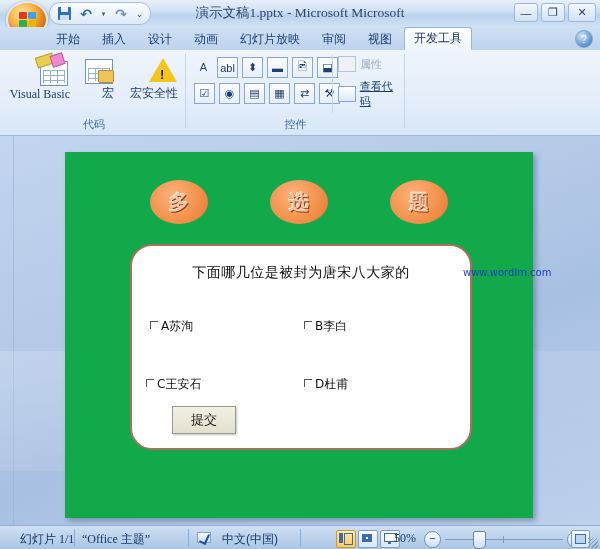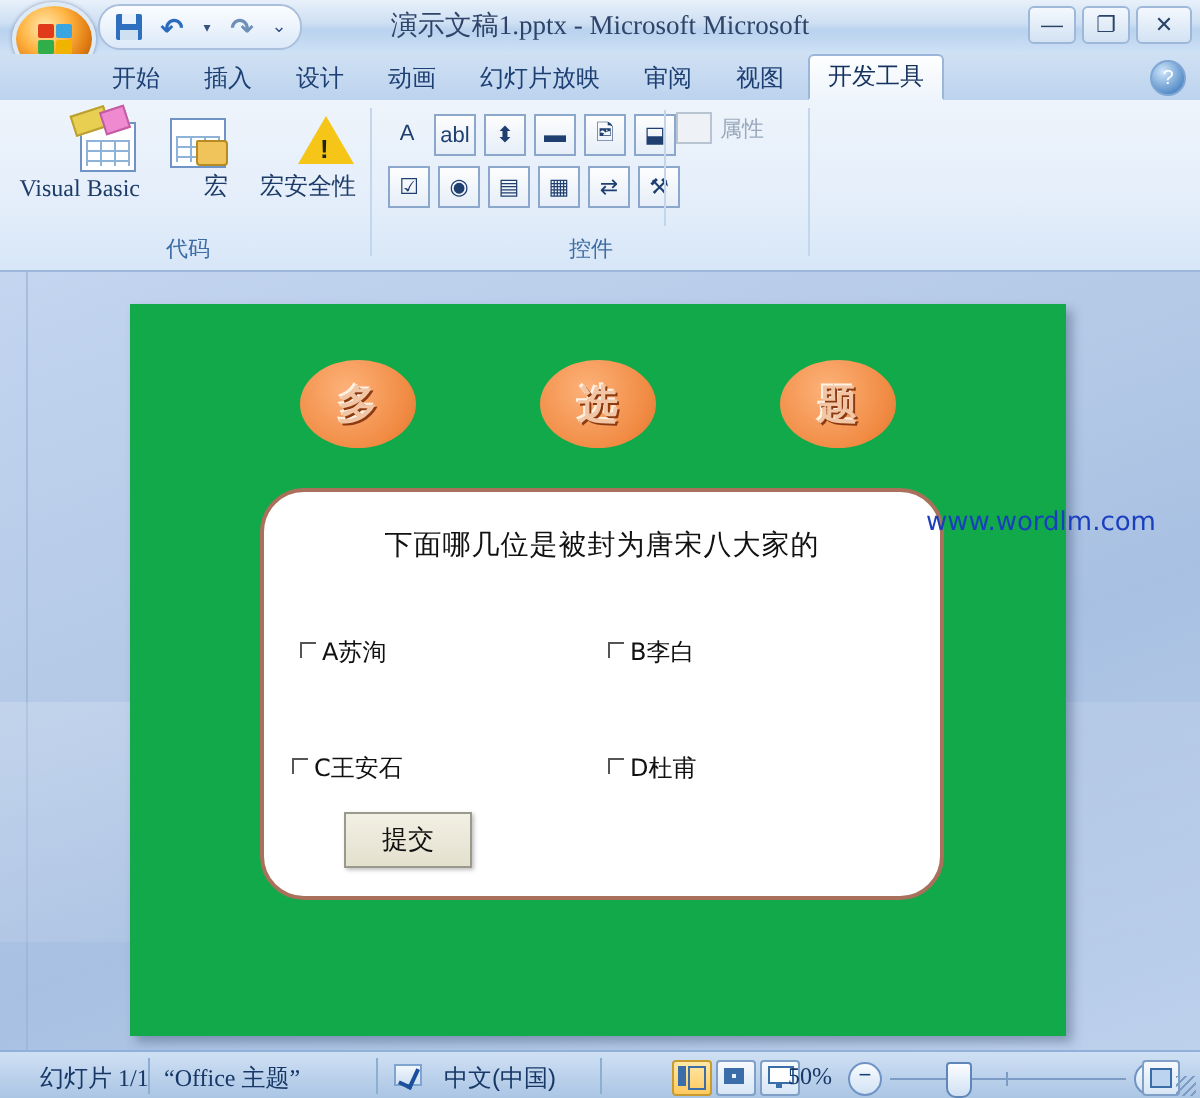--- a/index.html
+++ b/index.html
@@ -191,21 +191,21 @@
   #btn-submit{left:40px;}
   #btn-reset{left:195px;}
 
   .watermark{position:absolute;left:463px;top:117px;width:132px;text-align:left;}
   .wm-top{font-family:"DejaVu Sans",sans-serif;font-size:17px;font-weight:bold;line-height:18px;}
   .wm-top .w{color:#1a56c8;}
   .wm-top .o{color:#d8241f;}
   .wm-top .r{color:#f0a70c;}
   .wm-top .d{color:#1a56c8;}
   .wm-top .cn{color:#d8241f;}
-  .wm-url{font-family:"DejaVu Sans",sans-serif;font-size:13px;color:#1a3fbe;margin-top:1px;}
+  .wm-url{font-family:"DejaVu Sans",sans-serif;font-size:10px;color:#1a3fbe;margin-top:14px;}
 
   
   .statusbar{
     position:absolute;left:0;top:525px;width:600px;height:24px;
     background:linear-gradient(to bottom,#cfe0f3,#a9c4e4);
     border-top:1px solid #8fb0d8;font-size:11px;color:#173867;
   }
   .sb-seg{position:absolute;top:5px;display:flex;align-items:center;gap:5px;}
   #sb-slide{left:20px;font-family:"Liberation Serif",serif;font-size:12px;}
   #sb-theme{left:82px;font-family:"Liberation Serif",serif;font-size:12px;}
@@ -353,20 +353,24 @@
             <div class="cbtn">⇄</div>
             <div class="cbtn">⚒</div>
           </div>
         </div>
         <div class="gsep" style="left:144px;top:4px;height:58px"></div>
         <div class="rightcol">
           <div class="tbtn dis">
             <span class="ti"></span>
             <span class="tx">属性</span>
           </div>
+          <div class="tbtn">
+            <span class="ti"></span>
+            <span class="tx" style="text-decoration:underline">查看代码</span>
+          </div>
         </div>
       </div>
       <div class="glabel">控件</div>
     </div>
 
     <div class="gsep" style="left:404px"></div>
   </div>
 
   <div class="workspace">
     <div class="wsline"></div>

